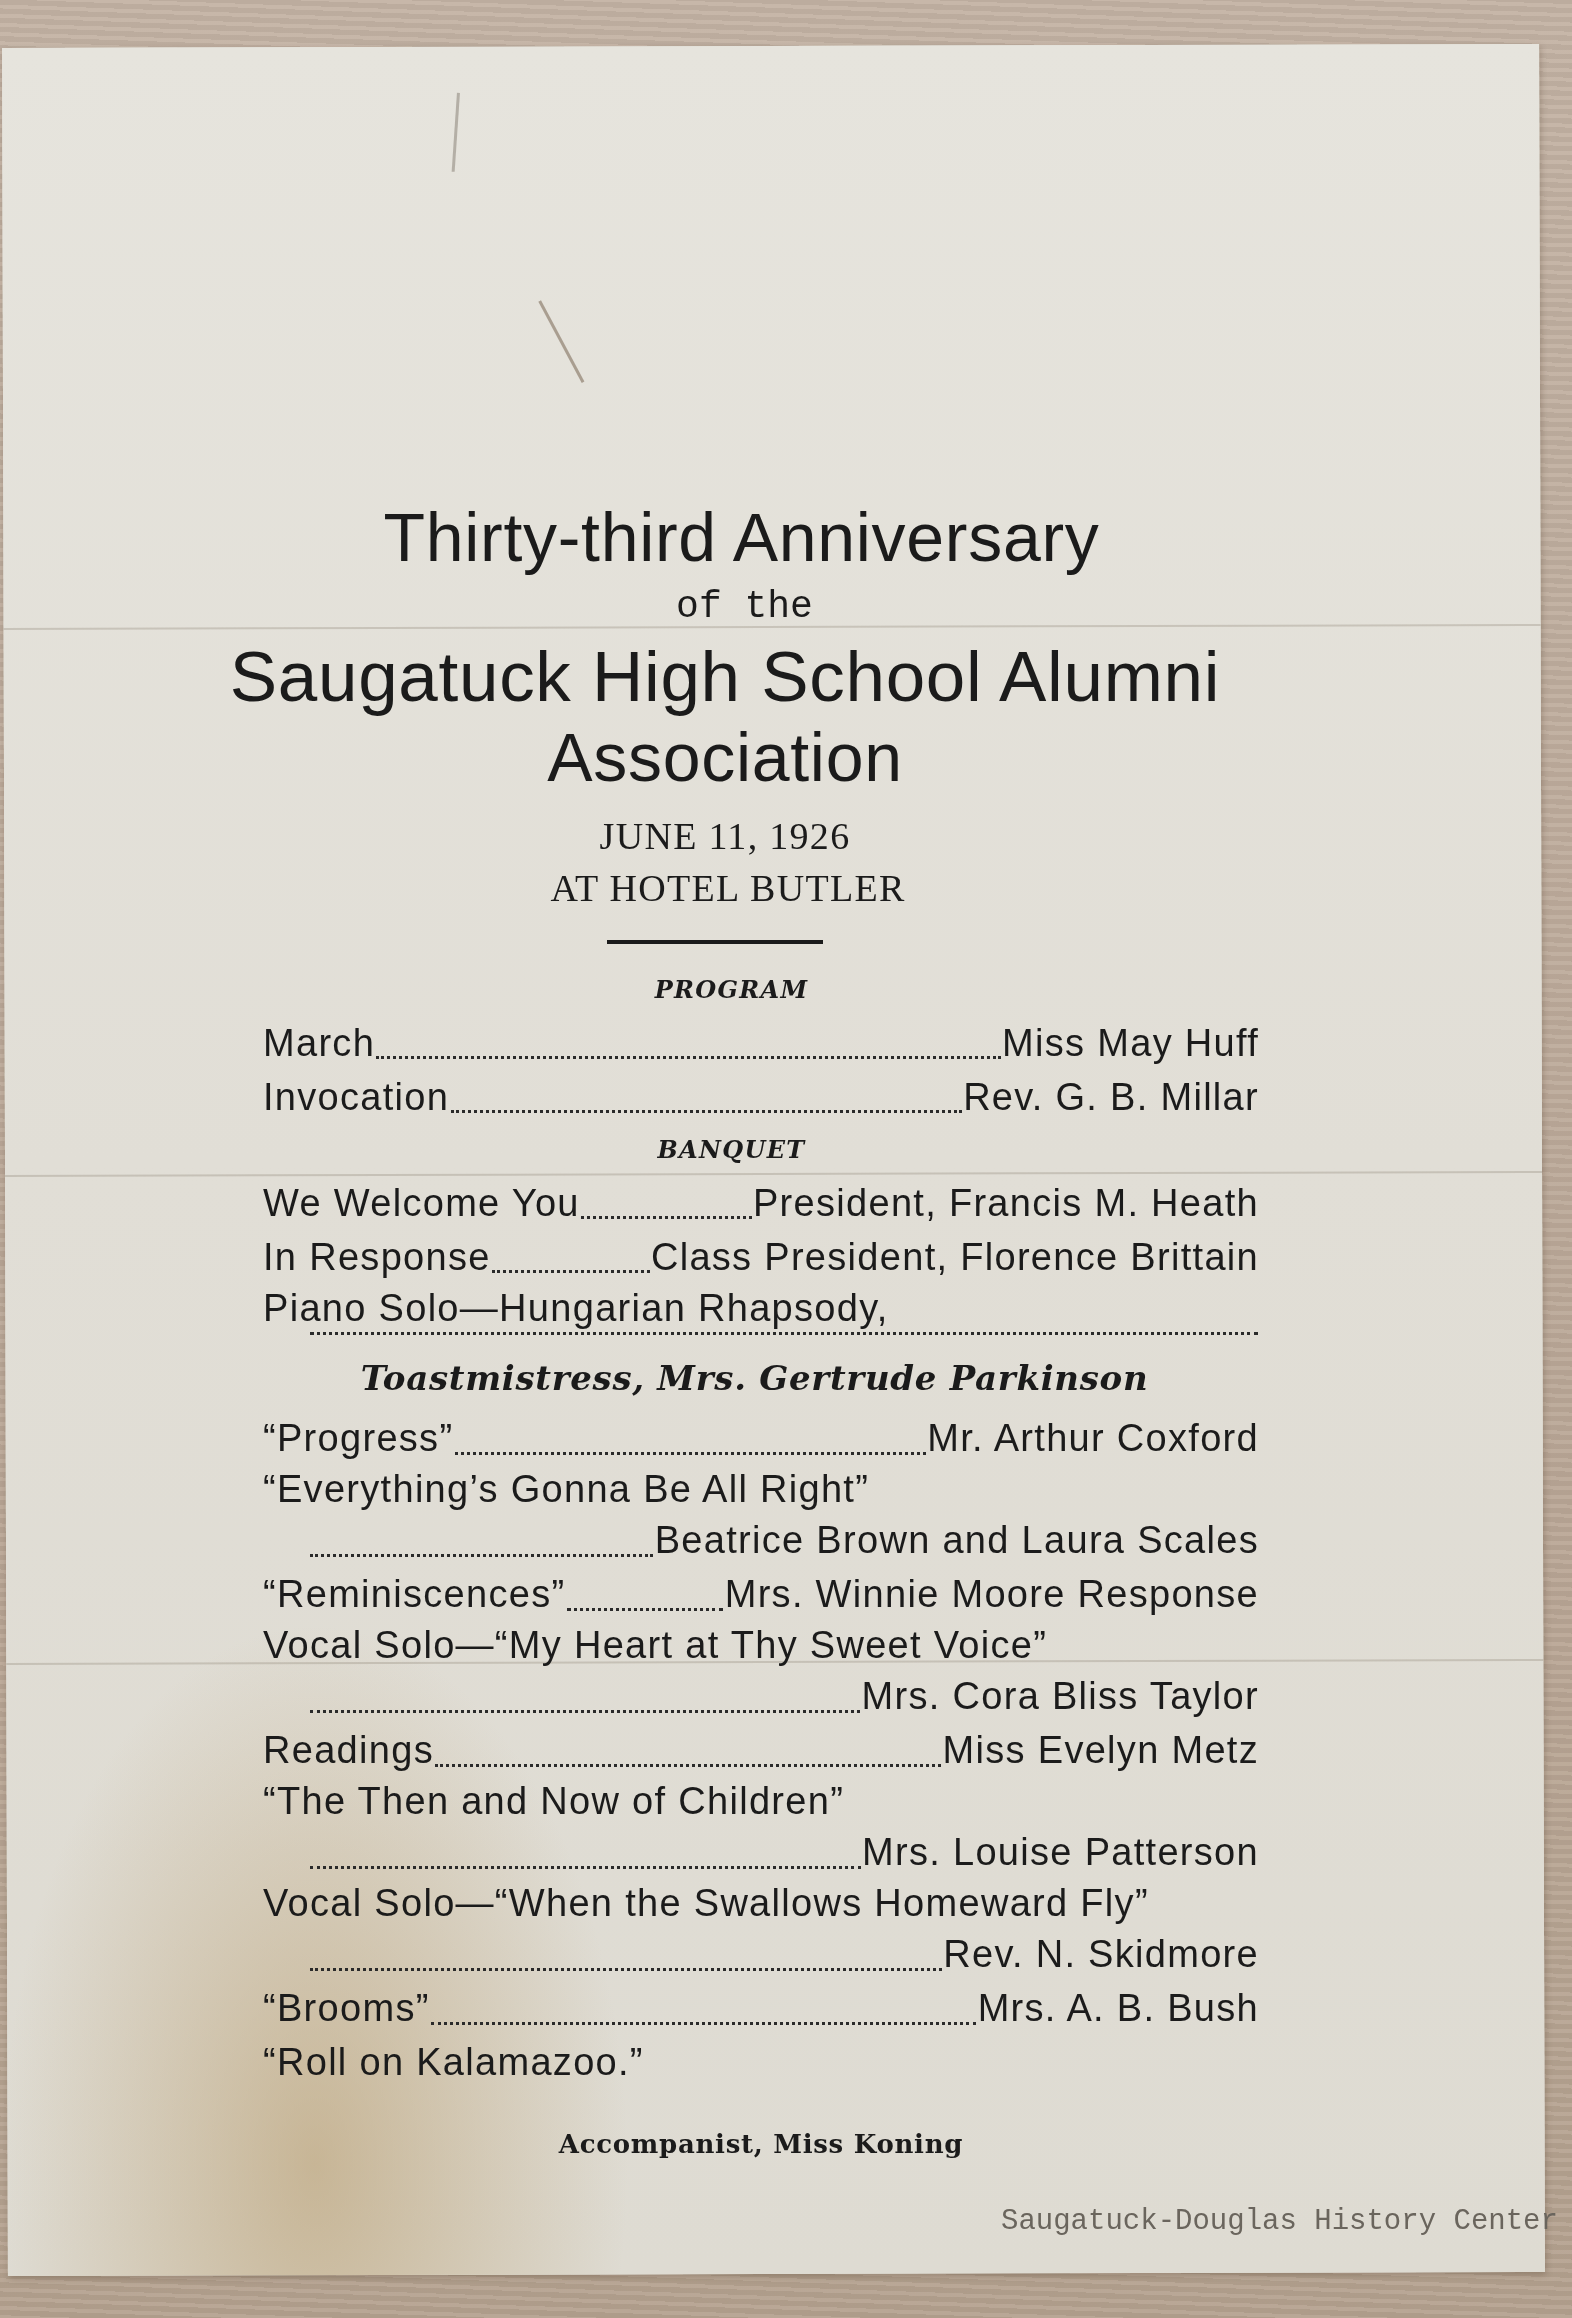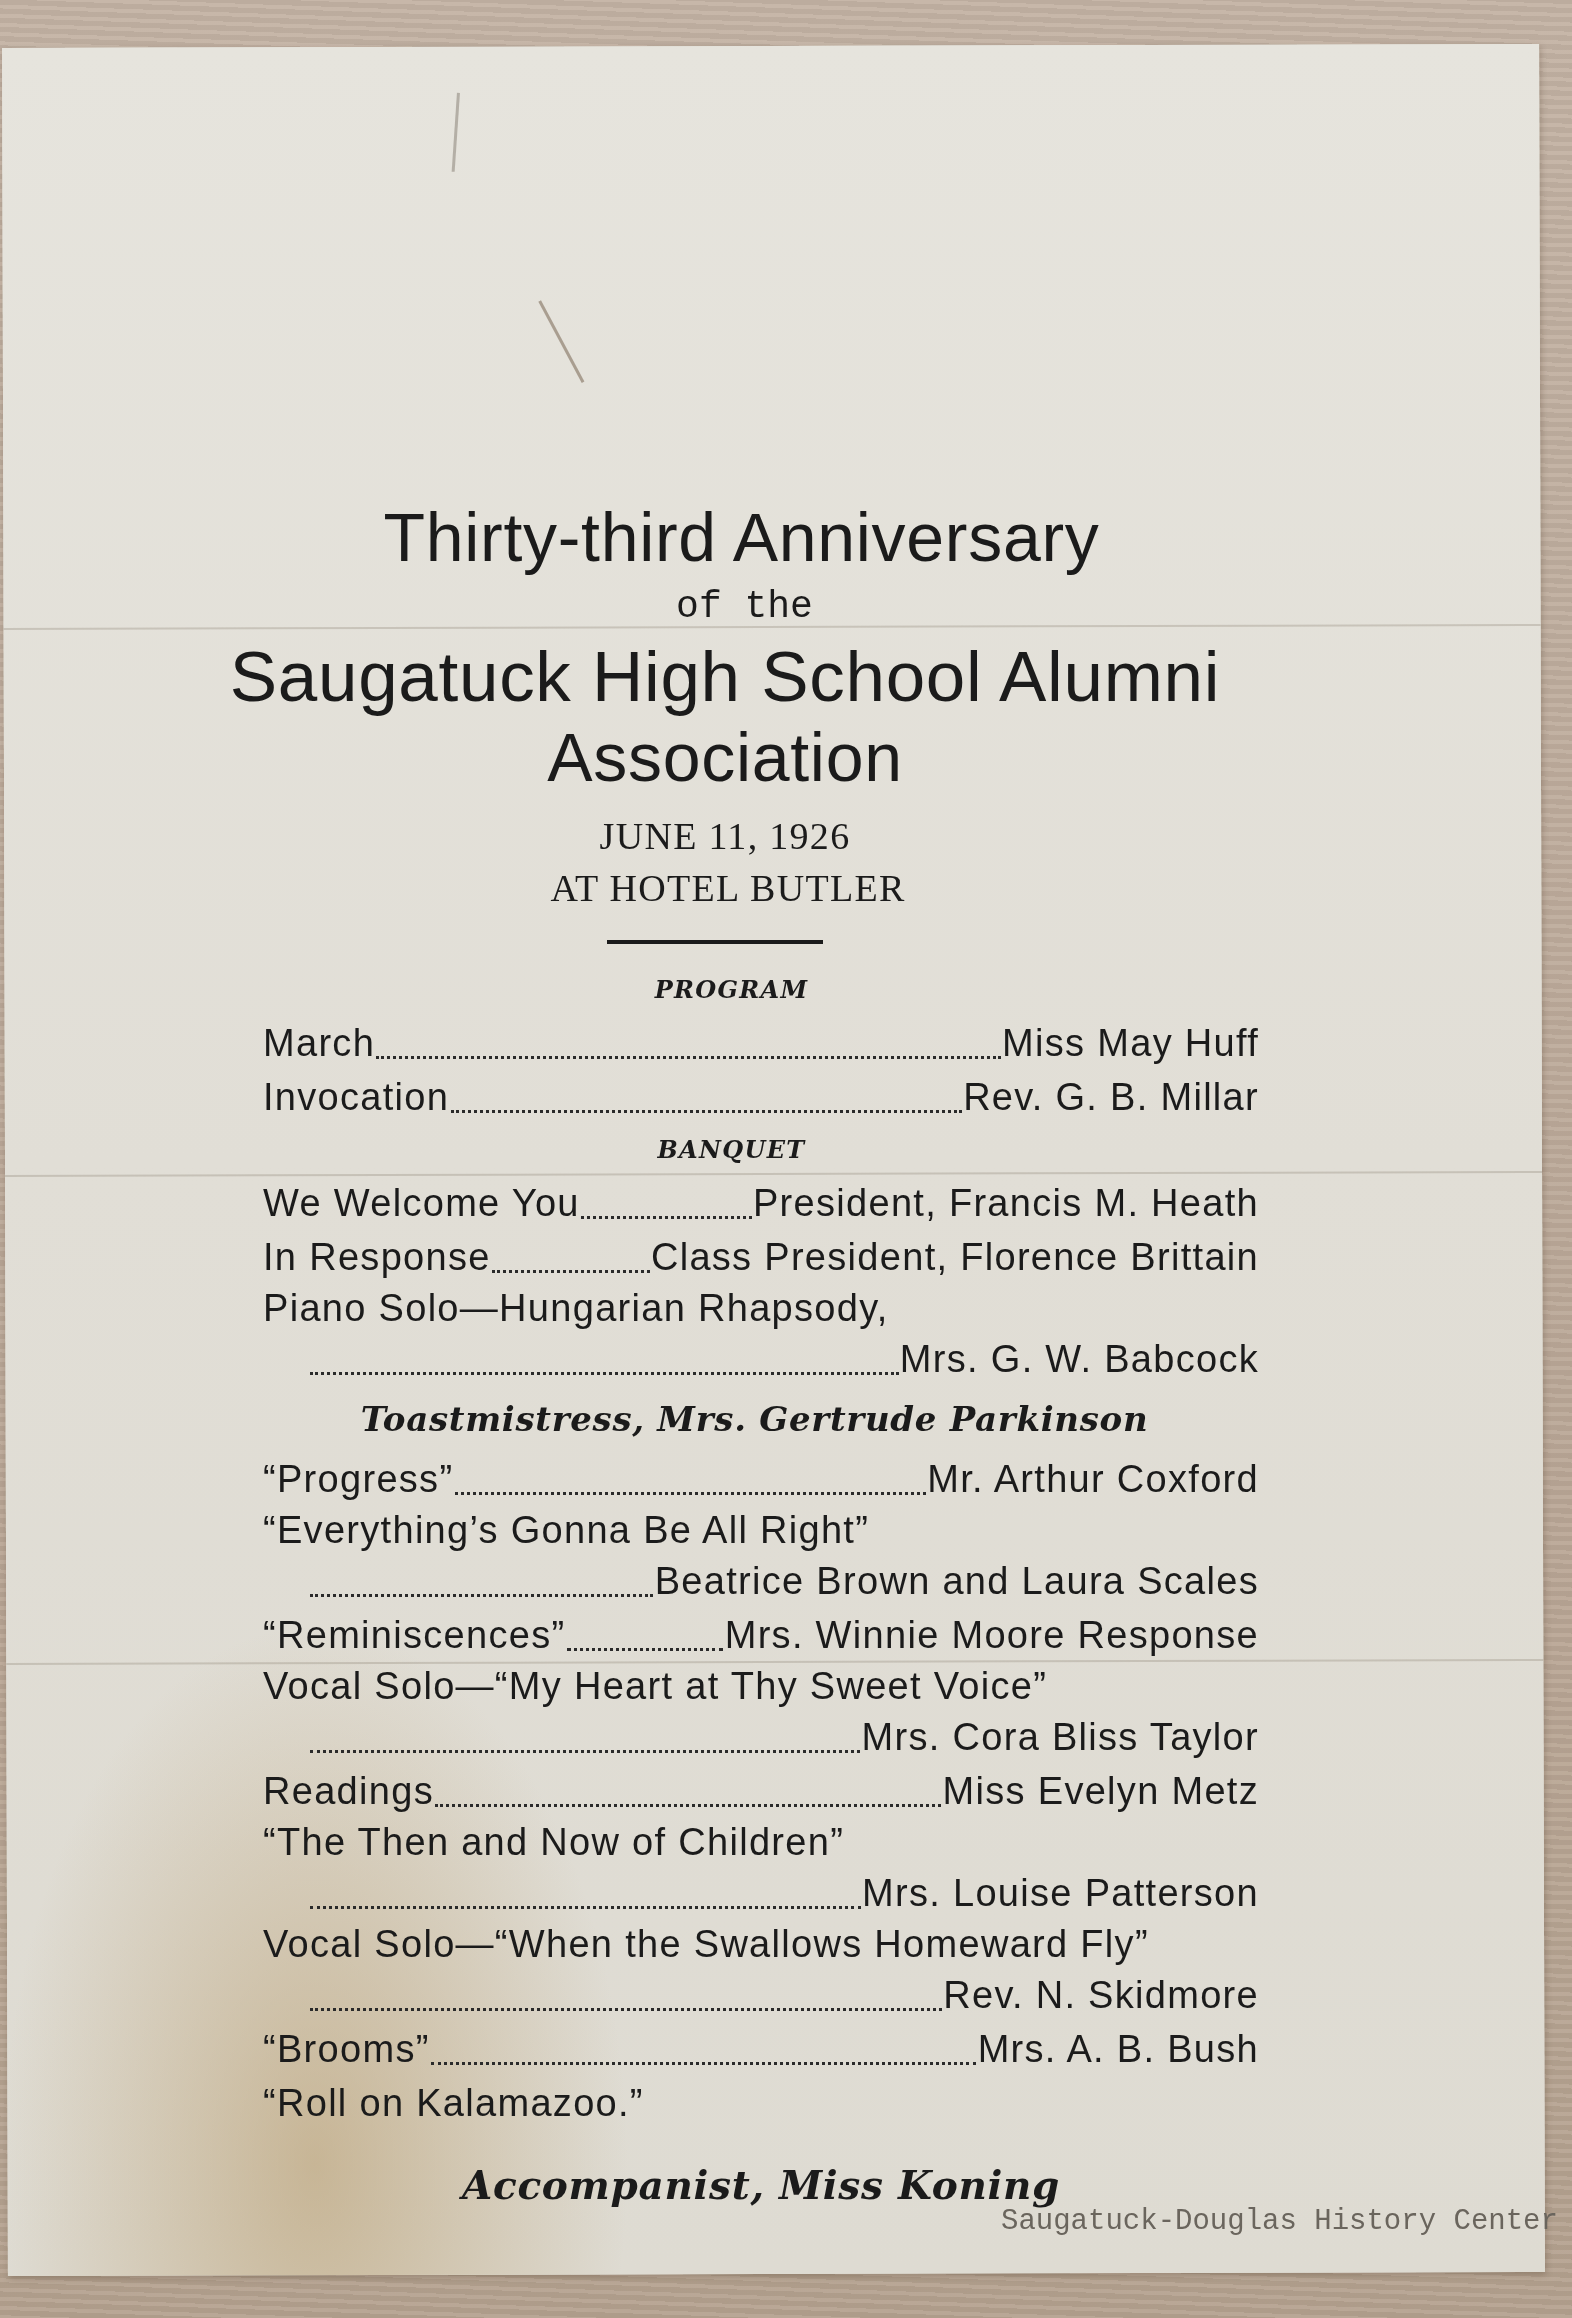--- a/index.html
+++ b/index.html
@@ -41,21 +41,21 @@
     .rule { width:216px; height:3.9px; background:#1b1b1b; margin:26px auto 19.7px; position:relative; left:-46px; }
     .section-head { font-family:"DejaVu Serif", serif; font-style:italic; font-weight:bold; font-size:24px; text-align:center; line-height:52px; margin-left:-59px; letter-spacing:1.3px;}
     .row {
       display:flex; align-items:flex-end; font-family:Liberation Sans, sans-serif; font-size:38px;
       line-height:54px; white-space:nowrap; letter-spacing:1.3px;text-align:center;
     }
     .row .dots { flex:1; border-bottom:3.3px dotted #2a2a2a; margin:0 1.3px 10.5px; min-width:26px; }
     .row.indent { padding-left:46px; }
     .row.line1 { line-height:48px; }
     .toast { font-family:"DejaVu Serif", serif; font-style:italic; font-weight:bold; font-size:34px; text-align:center; line-height:66px; margin-left:-13px; letter-spacing:0.7px; }
-    .accomp { font-family:"DejaVu Serif", serif; font-style:italic; font-weight:bold; font-size:39px; text-align:center; line-height:59px; margin-top:26px; letter-spacing:0.7px; }
+    .accomp { font-family:"DejaVu Serif", serif; font-weight:bold; font-size:26px; text-align:center; line-height:59px; margin-top:26px; letter-spacing:0.7px; }
     .watermark { position:absolute; left:1001px; top:2205px; font-family:Liberation Mono, monospace; font-size:29px; color:#6a655d; }
   </style>
 </head>
 <body>
 
 <div class="paper">
   <div class="crease c1"></div>
   <div class="crease c2"></div>
   <div class="crease c3"></div>
   <div class="tear"></div>
@@ -92,21 +92,20 @@
   <div class="row">
     <span>In Response</span>
     <span class="dots"></span>
     <span>Class President, Florence Brittain</span>
   </div>
   <div class="row line1">
     <span>Piano Solo—Hungarian Rhapsody,</span>
   </div>
   <div class="row indent">
     <span class="dots"></span>
-    <span>Mrs. G. W. Babcock</span>
   </div>
 
   <div class="toast">Toastmistress, Mrs. Gertrude Parkinson</div>
 
   <div class="row">
     <span>“Progress”</span>
     <span class="dots"></span>
     <span>Mr. Arthur Coxford</span>
   </div>
   <div class="row line1">

